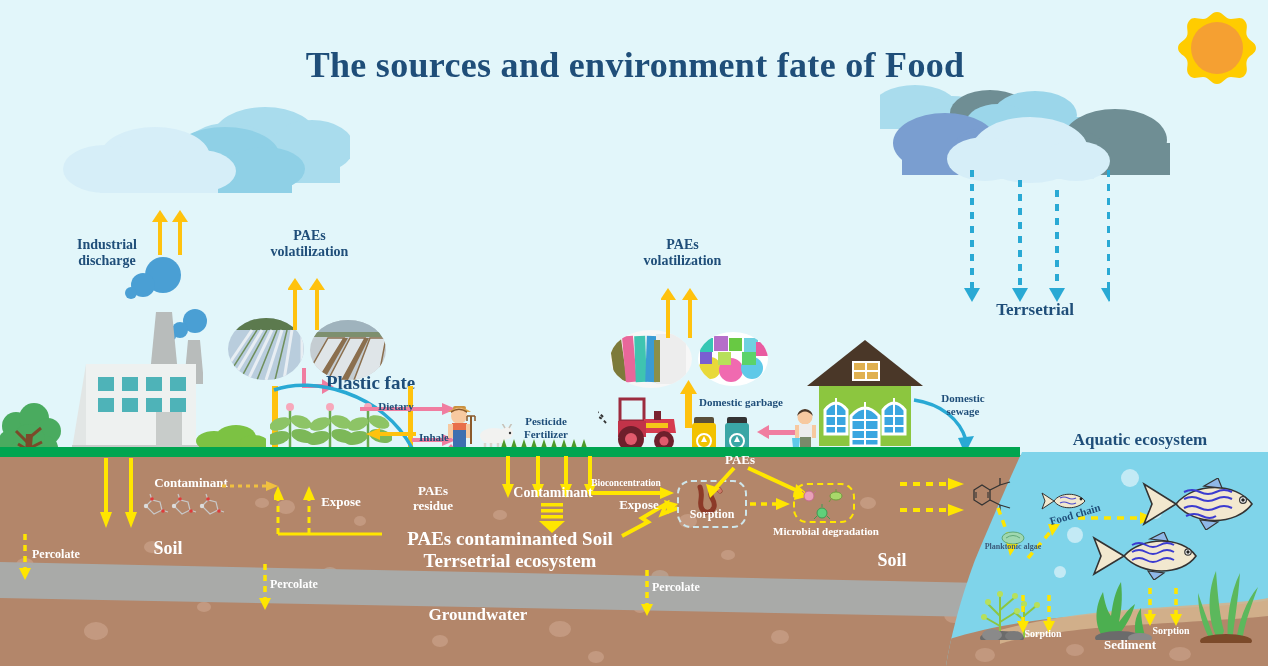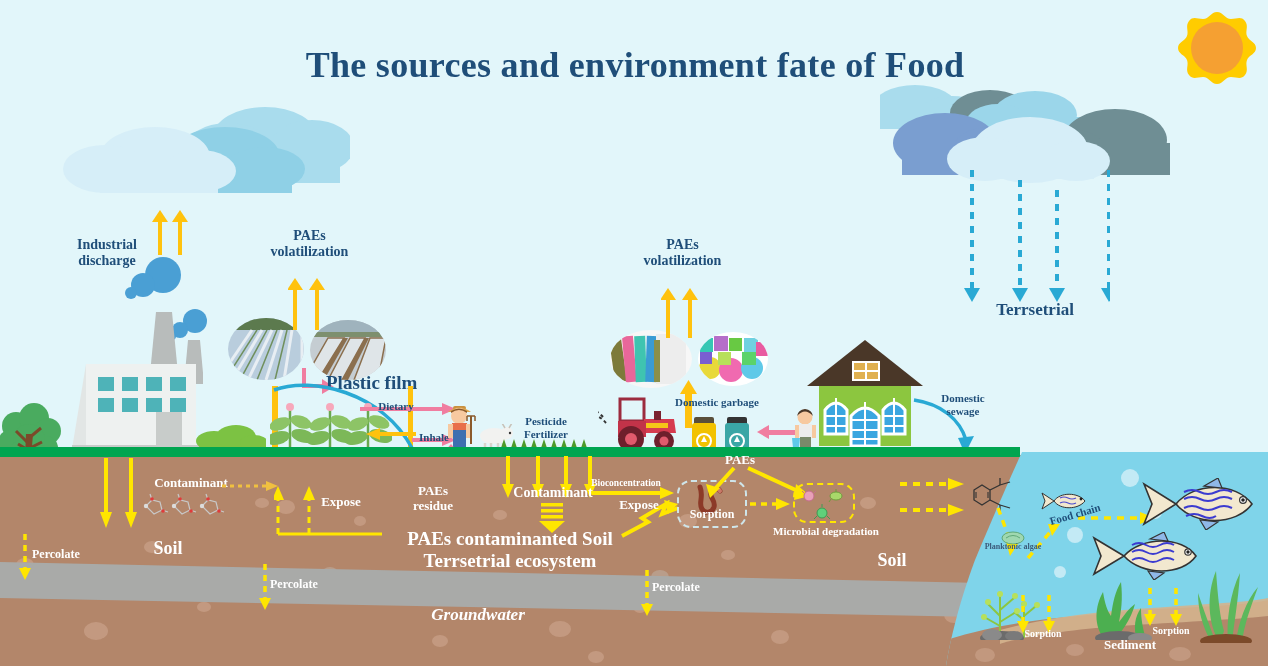--- a/index.html
+++ b/index.html
@@ -249,21 +249,21 @@
         <path d="M21 12 L37 12 L29 0 Z"></path>
     </g>
   </svg>
   <div class="lbl" style="left:262px;top:228px;width:95px;font-size:14px;">PAEs
 volatilization</div>
 
   <svg class="abs" style="left:300px;top:368px;" width="34" height="26" viewBox="0 0 34 26">
     <path d="M4 0 L4 18 L24 18" stroke="#f07da0" stroke-width="4" fill="none"></path>
     <path d="M22 11 L34 19 L22 26 Z" fill="#f07da0"></path>
   </svg>
-  <div class="lbl" style="left:326px;top:372px;width:110px;font-size:19px;text-align:left;">Plastic film</div>
+  <div class="lbl" style="left:326px;top:372px;width:110px;font-size:19px;text-align:left;">Plastic fate</div>
 
   <div class="lbl" style="left:975px;top:300px;width:120px;font-size:17px;">Terrsetrial</div>
 
   <div class="abs" style="left:272px;top:386px;width:6px;height:66px;background:#ffc20e;"></div>
   <div class="abs" style="left:408px;top:386px;width:5px;height:120px;background:#ffc20e;"></div>
   <svg class="abs" style="left:403px;top:500px;" width="16" height="14" viewBox="0 0 16 14">
     <path d="M0 0 L16 0 L8 14 Z" fill="#ffc20e"></path>
   </svg>
 
   <svg class="abs" style="left:272px;top:382px;" width="152" height="72" viewBox="0 0 152 72">
@@ -448,21 +448,21 @@
       <rect x="27" y="8" width="4" height="42"></rect>
         <path d="M21 12 L37 12 L29 0 Z"></path>
     </g>
   </svg>
   <div class="lbl" style="left:635px;top:237px;width:95px;font-size:14px;">PAEs
 volatilization</div>
   <svg class="abs" style="left:680px;top:380px;" width="18" height="48" viewBox="0 0 18 48">
     <rect x="5" y="10" width="7" height="38" fill="#ffc20e"></rect>
       <path d="M0 14 L17 14 L8.5 0 Z" fill="#ffc20e"></path>
   </svg>
-  <div class="lbl" style="left:652px;top:396px;width:130px;font-size:11px;">Domestic garbage</div>
+  <div class="lbl" style="left:676px;top:396px;width:130px;font-size:11px;">Domestic garbage</div>
 
   <svg class="abs" style="left:690px;top:413px;" width="28" height="42" viewBox="0 0 28 42">
     <rect x="4" y="4" width="20" height="8" rx="2" fill="#5a4f3a"></rect>
     <rect x="2" y="10" width="24" height="32" rx="3" fill="#f2c200"></rect>
     <circle cx="14" cy="28" r="7" fill="none" stroke="#fff" stroke-width="2"></circle>
     <path d="M14 23 L17 29 L11 29 Z" fill="#fff"></path>
   </svg>
   <svg class="abs" style="left:723px;top:413px;" width="28" height="42" viewBox="0 0 28 42">
     <rect x="4" y="4" width="20" height="8" rx="2" fill="#333"></rect>
     <rect x="2" y="10" width="24" height="32" rx="3" fill="#3aa6a6"></rect>
@@ -549,21 +549,21 @@
         <ellipse cx="330" cy="118" rx="8" ry="6"></ellipse>
       <ellipse cx="660" cy="122" rx="9" ry="7"></ellipse>
     </g>
   </svg>
 
   <div id="grass"></div>
 
   <svg class="abs" style="left:0;top:540px;" width="1035" height="90" viewBox="0 0 1035 90">
     <path d="M0 22 L1035 44 L1035 78 L0 58 Z" fill="#a9aaa8"></path>
   </svg>
-  <div class="lbl-w" style="left:408px;top:605px;width:140px;font-size:17px;font-style:italic;">Groundwater</div>
+  <div class="lbl-w" style="left:408px;top:605px;width:140px;font-size:17px;">Groundwater</div>
 
   <svg class="abs" style="left:100px;top:458px;" width="46" height="72" viewBox="0 0 46 72">
     <g fill="#ffe600">
       <rect x="4" y="0" width="4" height="58"></rect>
         <path d="M0 54 L12 54 L6 70 Z"></path>
       <rect x="29" y="0" width="4" height="58"></rect>
         <path d="M25 54 L37 54 L31 70 Z"></path>
     </g>
   </svg>
   <div class="lbl-w" style="left:141px;top:476px;width:100px;font-size:13px;">Contaminant</div>
@@ -739,20 +739,21 @@
       <g fill="#cfeef7" opacity="0.85">
         <circle cx="1130" cy="478" r="9"></circle>
           <circle cx="1155" cy="512" r="7"></circle>
           <circle cx="1075" cy="535" r="8"></circle>
         <circle cx="1060" cy="572" r="6"></circle>
           <circle cx="1210" cy="500" r="5"></circle>
       </g>
     </g>
   </svg>
 
+  <div class="lbl" style="left:1045px;top:430px;width:190px;font-size:17px;">Aquatic ecosystem</div>
 
   <svg class="abs" style="left:962px;top:472px;" width="58" height="50" viewBox="0 0 58 50">
     <g stroke="#333" stroke-width="1.3" fill="none">
       <polygon points="12,18 20,13 28,18 28,28 20,33 12,28"></polygon>
       <path d="M28 18 L38 13"></path>
         <path d="M38 13 L38 6"></path>
         <path d="M38 13 L48 10"></path>
       <path d="M28 28 L38 33"></path>
         <path d="M38 33 L38 42"></path>
         <path d="M38 33 L48 36"></path>

